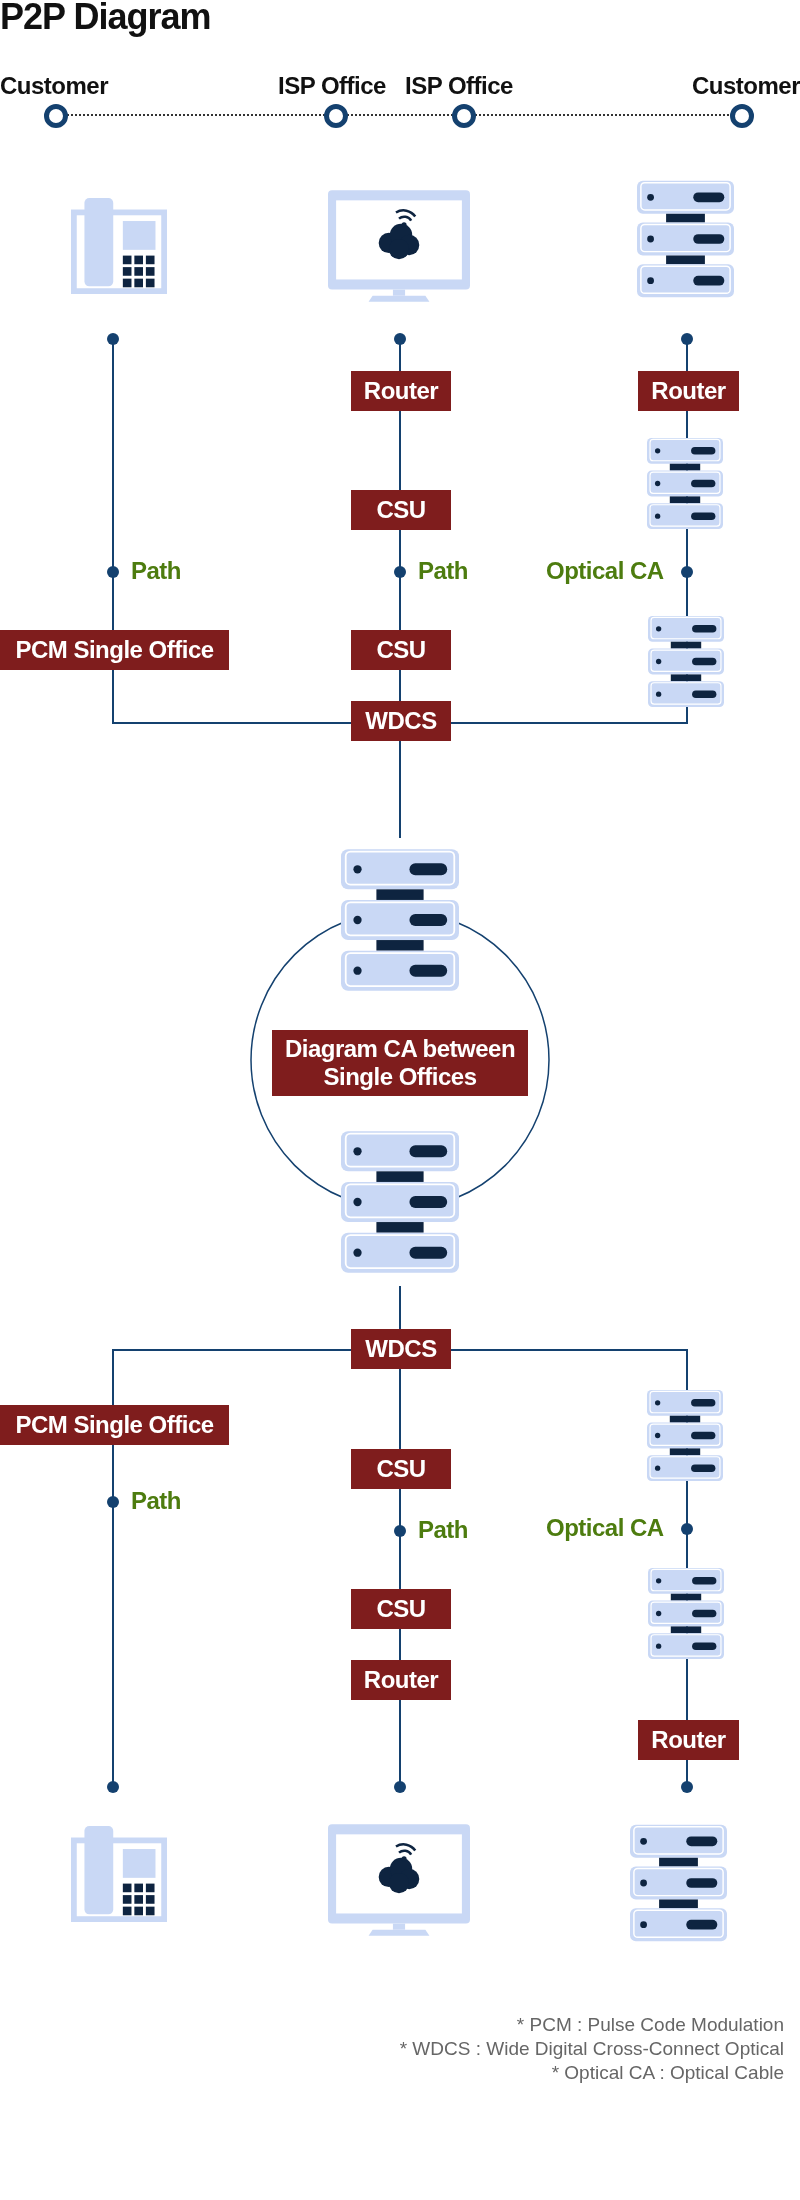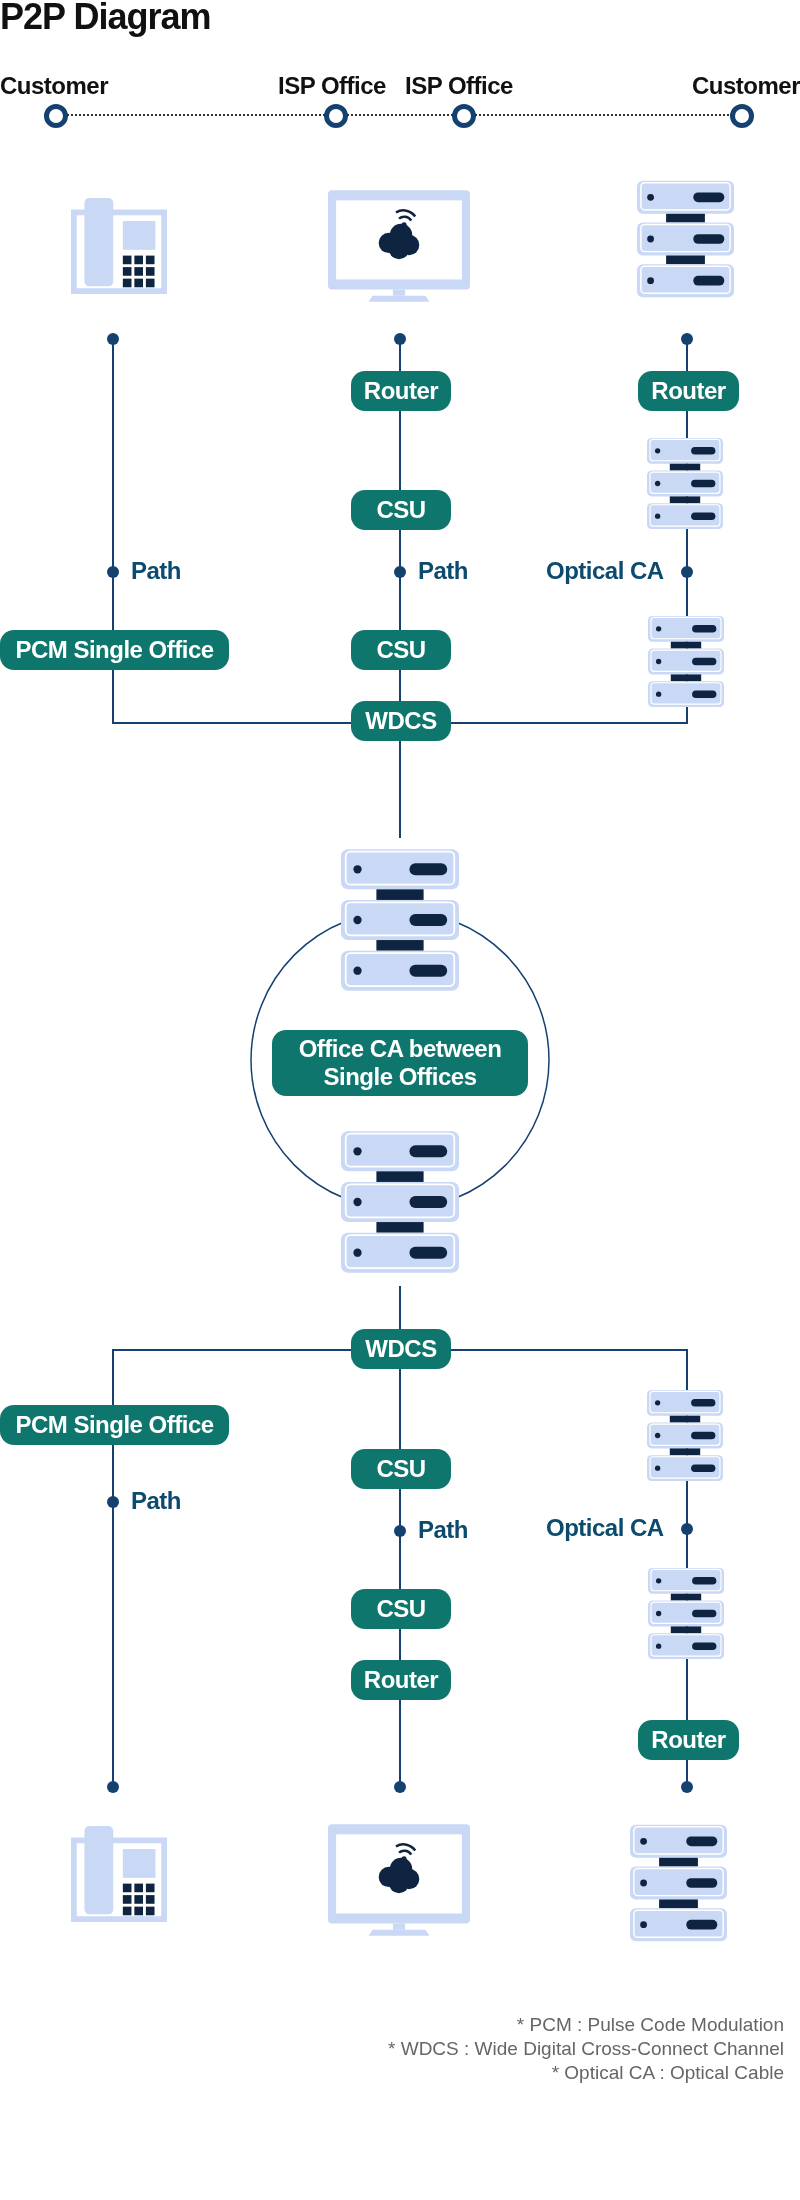--- a/index.html
+++ b/index.html
@@ -5,22 +5,22 @@
   html,body{margin:0;padding:0;background:#fff;}
   body{width:800px;height:2200px;position:relative;overflow:hidden;font-family:"Liberation Sans",sans-serif;}
   .abs{position:absolute;}
   .title{left:0;top:-4px;font-size:36px;font-weight:bold;color:#111;letter-spacing:-1px;}
   .tl-label{top:72px;font-size:24px;font-weight:bold;color:#111;white-space:nowrap;letter-spacing:-0.5px;}
   .tl-dot{width:14px;height:14px;border:5px solid #14416f;border-radius:50%;background:#fff;top:104px;}
   .tl-line{top:114px;height:0;border-top:2px dotted #333;}
   .vline{width:2px;background:#14416f;}
   .hline{height:2px;background:#14416f;}
   .dot{width:12px;height:12px;border-radius:50%;background:#14416f;}
-  .box{background:#0f766e;color:#fff;font-weight:bold;font-size:24px;border-radius:14px;display:flex;align-items:center;justify-content:center;text-align:center;letter-spacing:-0.5px;line-height:28px;}
-  .lbl{font-size:24px;font-weight:bold;color:#0c4a6e;white-space:nowrap;letter-spacing:-0.5px;}
+  .box{background:#7f1d1d;color:#fff;font-weight:bold;font-size:24px;border-radius:0;display:flex;align-items:center;justify-content:center;text-align:center;letter-spacing:-0.5px;line-height:28px;}
+  .lbl{font-size:24px;font-weight:bold;color:#4d7c0f;white-space:nowrap;letter-spacing:-0.5px;}
   .footnotes{right:16px;top:2013px;text-align:right;font-size:19px;color:#666;line-height:24px;}
 </style>
 </head>
 <body>
 
 <svg width="0" height="0" style="position:absolute">
   <defs>
     <symbol id="phone" viewBox="0 0 100 100">
       <rect x="0" y="12" width="100" height="88" fill="#c9d8f5"></rect>
       <rect x="6" y="18" width="88" height="76" fill="#fff"></rect>
@@ -133,21 +133,21 @@
   </svg>
 
 <svg class="abs" style="left:250px;top:910px;width:300px;height:300px;">
   <circle cx="150" cy="150" r="149" fill="none" stroke="#14416f" stroke-width="1.5"></circle>
 </svg>
 <svg class="abs" style="left:341px;top:849px;width:118px;height:142px;">
     <use href="#server"></use>
   </svg>
 <div class="abs box" style="left:272px;top:1030px;width:256px;height:66px;font-size:24px;">
   <div>
-    <div>Office CA between</div>
+    <div>Diagram CA between</div>
     <div>Single Offices</div>
   </div>
 </div>
 <svg class="abs" style="left:341px;top:1131px;width:118px;height:142px;">
     <use href="#server"></use>
   </svg>
 
 <div class="abs vline" style="left:399px;top:1286px;height:504px;"></div>
 <div class="abs hline" style="left:112px;top:1349px;width:576px;"></div>
 <div class="abs vline" style="left:112px;top:1349px;height:441px;"></div>
@@ -184,15 +184,15 @@
   </svg>
 <svg class="abs" style="left:328px;top:1824px;width:142px;height:112px;">
     <use href="#monitor"></use>
   </svg>
 <svg class="abs" style="left:630px;top:1824px;width:97px;height:118px;">
     <use href="#server"></use>
   </svg>
 
 <div class="abs footnotes">
   <div>* PCM : Pulse Code Modulation</div>
-  <div>* WDCS : Wide Digital Cross-Connect Channel</div>
+  <div>* WDCS : Wide Digital Cross-Connect Optical</div>
   <div>* Optical CA : Optical Cable</div>
 </div>
 
 </body></html>

